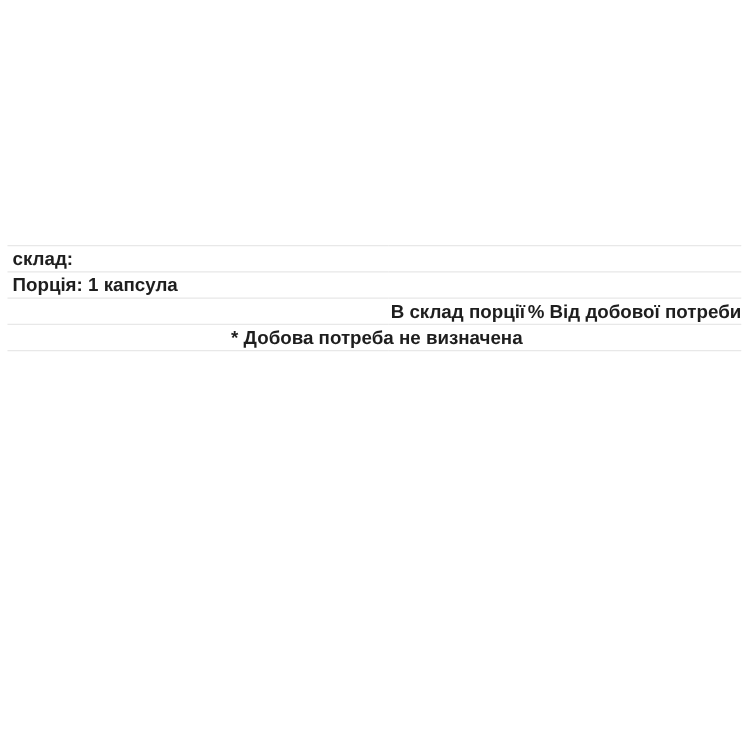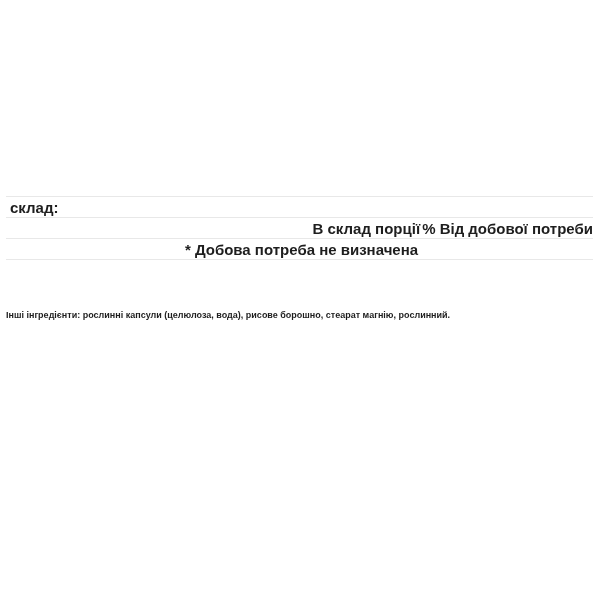--- a/index.html
+++ b/index.html
@@ -26,25 +26,27 @@
 </style>
 </head>
 <body>
 
 <table class="facts">
   <tbody>
       <tr>
     <td colspan="3">склад:</td>
   </tr>
   <tr>
+    <td colspan="3">Порція: 1 капсула</td>
+  </tr>
+  <tr>
     <td></td>
     <td class="amount">В склад порції</td>
     <td class="dv">% Від добової потреби</td>
   </tr>
   <tr>
     <td colspan="3">* Добова потреба не визначена</td>
   </tr>
 </tbody>
   </table>
 
 <div class="notes">
-  <p>Інші інгредієнти: рослинні капсули (целюлоза, вода), рисове борошно, стеарат магнію, рослинний.</p>
 </div>
 
 </body></html>

